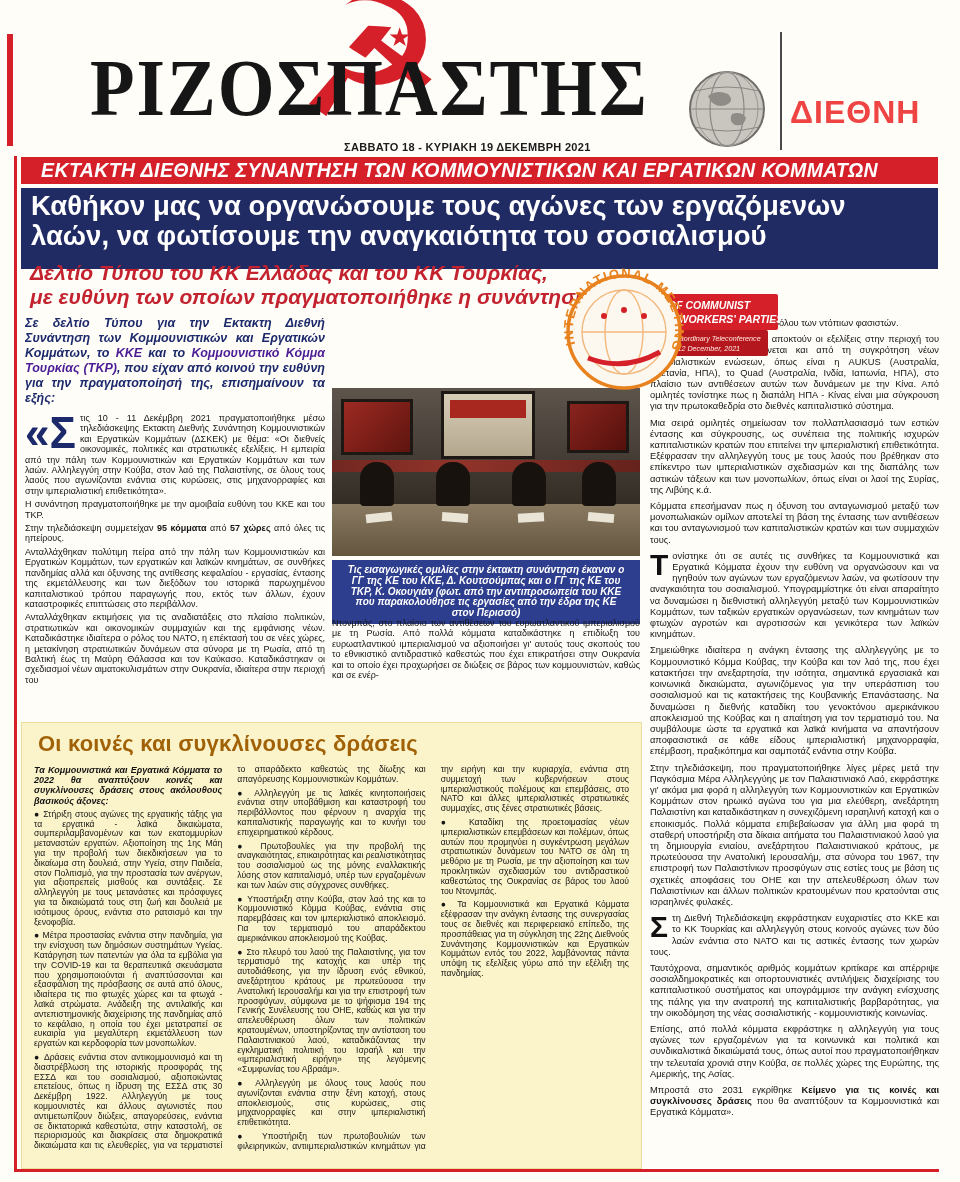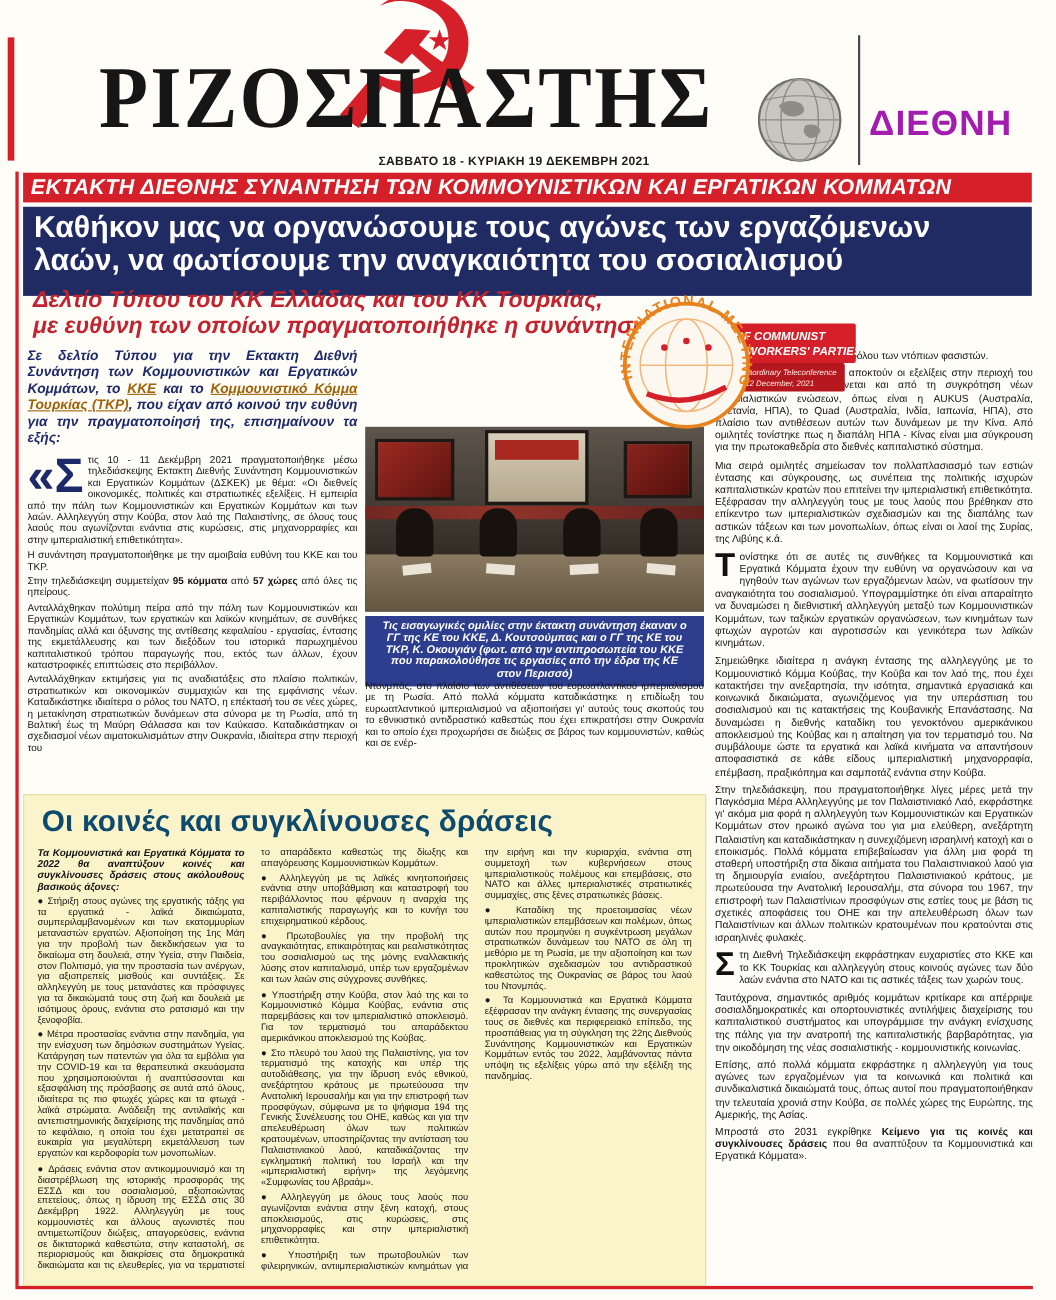--- a/index.html
+++ b/index.html
@@ -12,24 +12,24 @@
   .red-line-left { position:absolute; left:14px; top:156px; width:3px; height:1013px; background:#d5202a; }
   .red-line-bottom { position:absolute; left:14px; top:1169px; width:925px; height:3px; background:#d5202a; }
 
   
   .hs { position:absolute; left:295px; top:-26px; z-index:1; font-size:168px; line-height:1; color:#d5202a; font-family:"DejaVu Sans", sans-serif; }
   .star { position:absolute; left:388px; top:22px; z-index:1; font-size:26px; color:#d5202a; font-family:"DejaVu Sans", sans-serif; }
   .logo { position:absolute; left:90px; top:48px; z-index:2; font-family:"Liberation Serif", serif; font-weight:bold; font-size:73px; line-height:1; letter-spacing:2px; color:#161616; transform:scaleY(1.1); transform-origin:top left; }
   .dateline { position:absolute; left:344px; top:141px; z-index:3; font-size:11px; font-weight:bold; letter-spacing:.3px; color:#1c1c1c; }
   .mast-divider { position:absolute; left:780px; top:32px; width:2px; height:118px; background:#4a4a4a; }
   .globe { position:absolute; left:686px; top:68px; width:82px; height:82px; }
-  .section { position:absolute; left:790px; top:94px; font-size:32px; font-weight:bold; color:#a21caf; letter-spacing:1px; }
+  .section { position:absolute; left:790px; top:94px; font-size:32px; font-weight:bold; color:#ef4444; letter-spacing:1px; }
 
   
-  .kicker { position:absolute; left:21px; top:157px; width:917px; height:27px; background:#d5202a; color:#fff; font-style:italic; font-weight:bold; font-size:19.5px; line-height:27px; padding-left:7px; letter-spacing:.4px; white-space:nowrap; overflow:hidden; }
+  .kicker { position:absolute; left:21px; top:157px; width:917px; height:27px; background:#d5202a; color:#fff; font-style:italic; font-weight:bold; font-size:19.5px; line-height:27px; padding-left:20px; letter-spacing:.4px; white-space:nowrap; overflow:hidden; }
   .headline { position:absolute; left:21px; top:188px; width:917px; height:81px; background:#202a63; color:#fff; font-weight:bold; font-size:27.5px; line-height:30px; padding:3px 0 0 10px; }
   .hl-line { display:block; }
   .subhead { position:absolute; left:30px; top:261px; width:600px; color:#c3232f; font-weight:bold; font-style:italic; font-size:21px; line-height:24px; }
   .sh-line { display:block; }
 
   
   .badge { position:absolute; left:560px; top:264px; width:220px; height:134px; z-index:6; }
   .b-arc { fill:#e8821e; font-weight:bold; font-size:13px; letter-spacing:1.4px; font-family:"Liberation Sans", sans-serif; }
   .b-r1 { fill:#fff; font-weight:bold; font-style:italic; font-size:10.5px; font-family:"Liberation Sans", sans-serif; }
   .b-r2 { fill:#ffe9e0; font-style:italic; font-size:7.2px; font-family:"Liberation Sans", sans-serif; }
@@ -48,31 +48,31 @@
   .hp1 { left:28px; } .hp2 { left:104px; } .hp3 { left:180px; } .hp4 { left:250px; }
 
   .caption { position:absolute; left:332px; top:560px; width:308px; min-height:52px; background:#2e3e8e; color:#fff; font-size:10px; font-weight:bold; font-style:italic; line-height:10.8px; text-align:center; padding:5px 12px; }
 
   
   .col { position:absolute; overflow:hidden; }
   .colA { left:25px; top:316px; width:300px; height:404px; }
   .colB { left:332px; top:618px; width:308px; height:102px; }
   .colC { left:650px; top:318px; width:289px; height:850px; }
   .lead { font-size:12.5px; line-height:15px; font-weight:bold; font-style:italic; color:#1c2a6b; margin-bottom:7px; text-align:justify; }
-  .rd { color:#a16207;text-decoration:underline; }
+  .rd { color:#4c1d95; }
   .bp { font-size:9px; line-height:10.4px; text-align:justify; margin:0 0 3px 0; color:#141414; }
   .colC .bp { font-size:9.3px; line-height:11.2px; margin-bottom:5px; }
   .bold { font-weight:bold; }
   .dropcap { float:left; font-weight:bold; }
   .dc-big { font-size:44px; line-height:36px; padding:2px 4px 0 0; color:#1c2a6b; }
   .dc-med { font-size:30px; line-height:25px; padding:1px 4px 0 0; color:#111; }
 
   
   .box { position:absolute; left:21px; top:722px; width:621px; height:447px; background:#fbf3c9; border:1px solid #eadd9d; padding:8px 12px; overflow:hidden; }
-  .box-title { color:#0c4a6e; font-size:27px; font-weight:bold; letter-spacing:.2px; margin:0 0 8px 4px; }
+  .box-title { color:#a16207; font-size:22px; font-weight:bold; letter-spacing:.2px; margin:0 0 8px 4px; }
   .box-cols { column-count:3; column-gap:15px; column-fill:auto; height:388px; }
   .box-intro { font-size:9px; line-height:10.2px; font-weight:bold; font-style:italic; color:#141414; text-align:justify; margin-bottom:4px; }
   .box-p { font-size:8.6px; line-height:9.8px; text-align:justify; color:#161616; margin-bottom:4px; }
 </style>
 </head>
 <body>
 
 <div class="page">
 
   <div class="red-bar-topleft"></div>
@@ -159,24 +159,25 @@
   </figure>
   <div class="caption">Τις εισαγωγικές ομιλίες στην έκτακτη συνάντηση έκαναν ο ΓΓ της ΚΕ του ΚΚΕ, Δ. Κουτσούμπας και ο ΓΓ της ΚΕ του ΤΚΡ, Κ. Οκουγιάν (φωτ. από την αντιπροσωπεία του ΚΚΕ που παρακολούθησε τις εργασίες από την έδρα της ΚΕ στον Περισσό)</div>
   <section class="col colB">
     <p class="bp">Ντονμπάς, στο πλαίσιο των αντιθέσεων του ευρωατλαντικού ιμπεριαλισμού με τη Ρωσία. Από πολλά κόμματα καταδικάστηκε η επιδίωξη του ευρωατλαντικού ιμπεριαλισμού να αξιοποιήσει γι' αυτούς τους σκοπούς του το εθνικιστικό αντιδραστικό καθεστώς που έχει επικρατήσει στην Ουκρανία και το οποίο έχει προχωρήσει σε διώξεις σε βάρος των κομμουνιστών, καθώς και σε ενέρ-</p>
   </section>
 
   <section class="col colC">
     <p class="bp">γειες ιστορικής δικαίωσης του ρόλου των ντόπιων φασιστών.</p>
     <p class="bp">Σημειώθηκε η σημασία που αποκτούν οι εξελίξεις στην περιοχή του Ινδο-Ειρηνικού, όπως φαίνεται και από τη συγκρότηση νέων ιμπεριαλιστικών ενώσεων, όπως είναι η AUKUS (Αυστραλία, Βρετανία, ΗΠΑ), το Quad (Αυστραλία, Ινδία, Ιαπωνία, ΗΠΑ), στο πλαίσιο των αντιθέσεων αυτών των δυνάμεων με την Κίνα. Από ομιλητές τονίστηκε πως η διαπάλη ΗΠΑ - Κίνας είναι μια σύγκρουση για την πρωτοκαθεδρία στο διεθνές καπιταλιστικό σύστημα.</p>
     <p class="bp">Μια σειρά ομιλητές σημείωσαν τον πολλαπλασιασμό των εστιών έντασης και σύγκρουσης, ως συνέπεια της πολιτικής ισχυρών καπιταλιστικών κρατών που επιτείνει την ιμπεριαλιστική επιθετικότητα. Εξέφρασαν την αλληλεγγύη τους με τους λαούς που βρέθηκαν στο επίκεντρο των ιμπεριαλιστικών σχεδιασμών και της διαπάλης των αστικών τάξεων και των μονοπωλίων, όπως είναι οι λαοί της Συρίας, της Λιβύης κ.ά.</p>
+    <p class="bp">Κόμματα επεσήμαναν πως η όξυνση του ανταγωνισμού μεταξύ των μονοπωλιακών ομίλων αποτελεί τη βάση της έντασης των αντιθέσεων και του ανταγωνισμού των καπιταλιστικών κρατών και των συμμαχιών τους.</p>
     <p class="bp"><span class="dropcap dc-med">Τ</span><span>ονίστηκε ότι σε αυτές τις συνθήκες τα Κομμουνιστικά και Εργατικά Κόμματα έχουν την ευθύνη να οργανώσουν και να ηγηθούν των αγώνων των εργαζόμενων λαών, να φωτίσουν την αναγκαιότητα του σοσιαλισμού. Υπογραμμίστηκε ότι είναι απαραίτητο να δυναμώσει η διεθνιστική αλληλεγγύη μεταξύ των Κομμουνιστικών Κομμάτων, των ταξικών εργατικών οργανώσεων, των κινημάτων των φτωχών αγροτών και αγροτισσών και γενικότερα των λαϊκών κινημάτων.</span></p>
     <p class="bp">Σημειώθηκε ιδιαίτερα η ανάγκη έντασης της αλληλεγγύης με το Κομμουνιστικό Κόμμα Κούβας, την Κούβα και τον λαό της, που έχει κατακτήσει την ανεξαρτησία, την ισότητα, σημαντικά εργασιακά και κοινωνικά δικαιώματα, αγωνιζόμενος για την υπεράσπιση του σοσιαλισμού και τις κατακτήσεις της Κουβανικής Επανάστασης. Να δυναμώσει η διεθνής καταδίκη του γενοκτόνου αμερικάνικου αποκλεισμού της Κούβας και η απαίτηση για τον τερματισμό του. Να συμβάλουμε ώστε τα εργατικά και λαϊκά κινήματα να απαντήσουν αποφασιστικά σε κάθε είδους ιμπεριαλιστική μηχανορραφία, επέμβαση, πραξικόπημα και σαμποτάζ ενάντια στην Κούβα.</p>
     <p class="bp">Στην τηλεδιάσκεψη, που πραγματοποιήθηκε λίγες μέρες μετά την Παγκόσμια Μέρα Αλληλεγγύης με τον Παλαιστινιακό Λαό, εκφράστηκε γι' ακόμα μια φορά η αλληλεγγύη των Κομμουνιστικών και Εργατικών Κομμάτων στον ηρωικό αγώνα του για μια ελεύθερη, ανεξάρτητη Παλαιστίνη και καταδικάστηκαν η συνεχιζόμενη ισραηλινή κατοχή και ο εποικισμός. Πολλά κόμματα επιβεβαίωσαν για άλλη μια φορά τη σταθερή υποστήριξη στα δίκαια αιτήματα του Παλαιστινιακού λαού για τη δημιουργία ενιαίου, ανεξάρτητου Παλαιστινιακού κράτους, με πρωτεύουσα την Ανατολική Ιερουσαλήμ, στα σύνορα του 1967, την επιστροφή των Παλαιστίνιων προσφύγων στις εστίες τους με βάση τις σχετικές αποφάσεις του ΟΗΕ και την απελευθέρωση όλων των Παλαιστίνιων και άλλων πολιτικών κρατουμένων που κρατούνται στις ισραηλινές φυλακές.</p>
-    <p class="bp"><span class="dropcap dc-med">Σ</span><span>τη Διεθνή Τηλεδιάσκεψη εκφράστηκαν ευχαριστίες στο ΚΚΕ και το ΚΚ Τουρκίας και αλληλεγγύη στους κοινούς αγώνες των δύο λαών ενάντια στο ΝΑΤΟ και τις αστικές τάξεις των χωρών τους.</span></p>
+    <p class="bp"><span class="dropcap dc-med">Σ</span><span>τη Διεθνή Τηλεδιάσκεψη εκφράστηκαν ευχαριστίες στο ΚΚΕ και το ΚΚ Τουρκίας και αλληλεγγύη στους κοινούς αγώνες των δύο λαών ενάντια στο ΝΑΤΟ και τις αστικές έντασης των χωρών τους.</span></p>
     <p class="bp">Ταυτόχρονα, σημαντικός αριθμός κομμάτων κριτίκαρε και απέρριψε σοσιαλδημοκρατικές και οπορτουνιστικές αντιλήψεις διαχείρισης του καπιταλιστικού συστήματος και υπογράμμισε την ανάγκη ενίσχυσης της πάλης για την ανατροπή της καπιταλιστικής βαρβαρότητας, για την οικοδόμηση της νέας σοσιαλιστικής - κομμουνιστικής κοινωνίας.</p>
     <p class="bp">Επίσης, από πολλά κόμματα εκφράστηκε η αλληλεγγύη για τους αγώνες των εργαζομένων για τα κοινωνικά και πολιτικά και συνδικαλιστικά δικαιώματά τους, όπως αυτοί που πραγματοποιήθηκαν την τελευταία χρονιά στην Κούβα, σε πολλές χώρες της Ευρώπης, της Αμερικής, της Ασίας.</p>
     <p class="bp"><span>Μπροστά στο 2031 εγκρίθηκε </span><span class="bold">Κείμενο για τις κοινές και συγκλίνουσες δράσεις</span><span> που θα αναπτύξουν τα Κομμουνιστικά και Εργατικά Κόμματα».</span></p>
   </section>
 
   <section class="box">
     <h2 class="box-title">Οι κοινές και συγκλίνουσες δράσεις</h2>
     <div class="box-cols">
       <p class="box-intro">Τα Κομμουνιστικά και Εργατικά Κόμματα το 2022 θα αναπτύξουν κοινές και συγκλίνουσες δράσεις στους ακόλουθους βασικούς άξονες:</p>
       <p class="box-p">● Στήριξη στους αγώνες της εργατικής τάξης για τα εργατικά - λαϊκά δικαιώματα, συμπεριλαμβανομένων και των εκατομμυρίων μεταναστών εργατών. Αξιοποίηση της 1ης Μάη για την προβολή των διεκδικήσεων για το δικαίωμα στη δουλειά, στην Υγεία, στην Παιδεία, στον Πολιτισμό, για την προστασία των ανέργων, για αξιοπρεπείς μισθούς και συντάξεις. Σε αλληλεγγύη με τους μετανάστες και πρόσφυγες για τα δικαιώματά τους στη ζωή και δουλειά με ισότιμους όρους, ενάντια στο ρατσισμό και την ξενοφοβία.</p>

